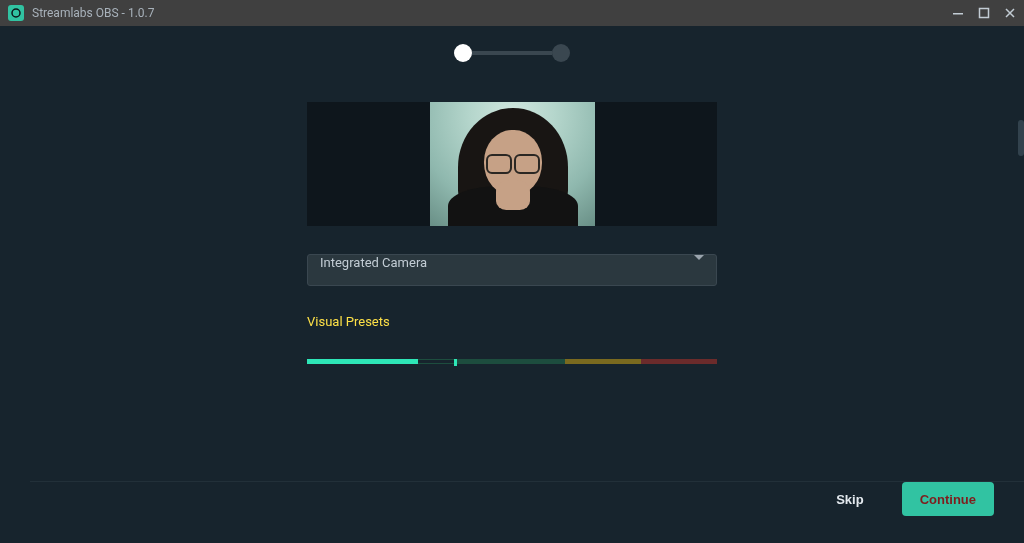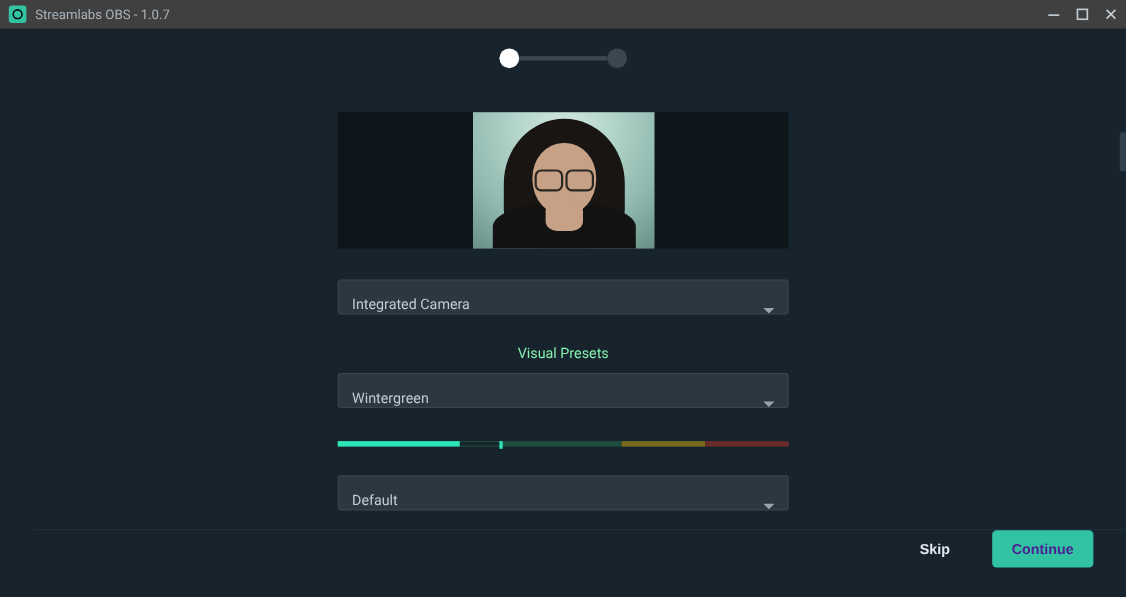--- a/index.html
+++ b/index.html
@@ -112,33 +112,32 @@
       border-radius: 40% 40% 0 0;
     }
     
     .select {
       margin-top: 28px;
       border: 1px solid #3a4750;
       background: #2b383f;
       border-radius: 3px;
       height: 32px;
       display: flex;
-      align-items: flex-end;
+      align-items: flex-start;
       padding: 0 12px;
       font-size: 13px;
       color: #c2ccd4;
       justify-content: space-between;
       cursor: pointer;
     }
     .select.small-gap { margin-top: 10px; }
     .label {
       margin-top: 28px;
       font-size: 13px;
-      color: #86efac;
-      text-align: center;
+      color: #fde047;
     }
     .caret {
       width: 0; height: 0;
       border-left: 5px solid transparent;
       border-right: 5px solid transparent;
       border-top: 5px solid #9aa4ad;
     }
     
     .meter {
       margin-top: 30px;
@@ -194,21 +193,21 @@
       font-weight: 600;
       cursor: pointer;
       border: none;
     }
     .btn.skip {
       background: transparent;
       color: #e3e9ee;
     }
     .btn.continue {
       background: #31c3a2;
-      color: #4c1d95;
+      color: #7f1d1d;
     }
     svg { display: block; }
   </style>
 </head>
 <body>
 
 <div class="titlebar">
   <div class="app-icon">
     <svg width="10" height="10" viewBox="0 0 10 10">
         <circle cx="5" cy="5" r="4" fill="none" stroke="#0d1519" stroke-width="1.5"></circle>
@@ -251,37 +250,29 @@
       <div class="hand"></div>
     </div>
   </div>
 
   <div class="select">
     <span>Integrated Camera</span>
     <span class="caret"></span>
   </div>
 
   <div class="label">Visual Presets</div>
-  <div class="select small-gap">
-    <span>Wintergreen</span>
-    <span class="caret"></span>
-  </div>
 
   <div class="meter">
     <div class="seg green-bright"></div>
     <div class="seg gap1"></div>
     <div class="seg green-dim"></div>
     <div class="seg yellow"></div>
     <div class="seg red"></div>
   </div>
 
-  <div class="select" style="margin-top:26px;">
-    <span>Default</span>
-    <span class="caret"></span>
-  </div>
 </div>
 
 <div class="right-scroll"></div>
 
 <div class="footer-sep"></div>
 <div class="footer">
   <button class="btn skip">
     <span>Skip</span>
   </button>
   <button class="btn continue">

